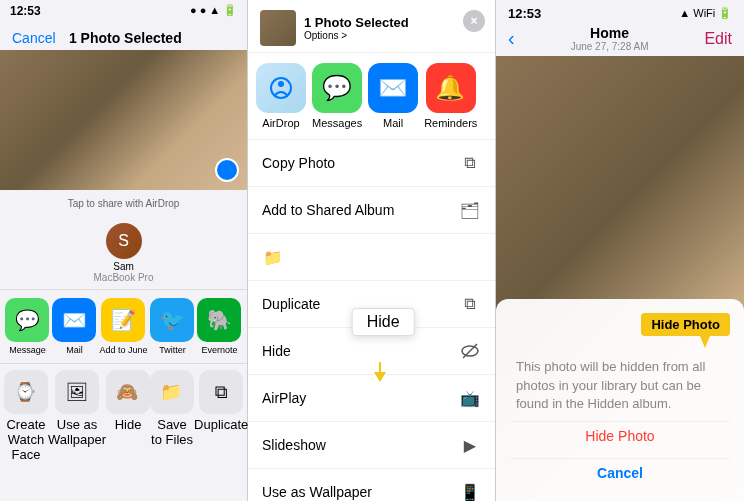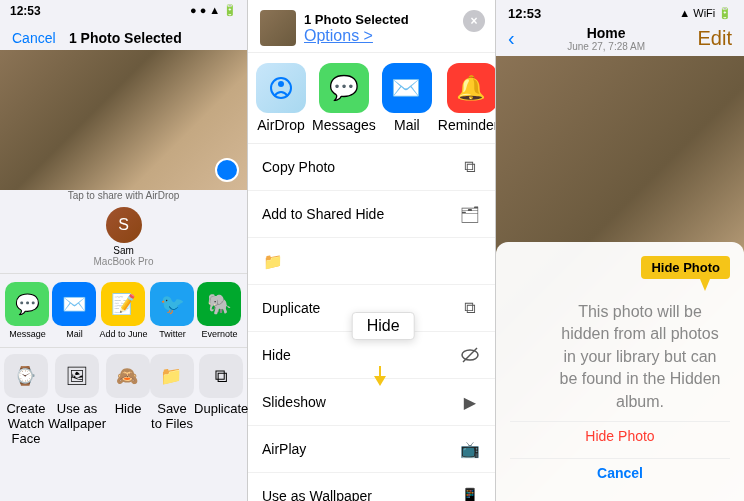--- a/index.html
+++ b/index.html
@@ -60,21 +60,21 @@
       height: 20px;
       border-radius: 50%;
       background: #007aff;
       border: 2px solid #fff;
     }
 
     .panel1-airdrop-hint {
       font-size: 10px;
       color: #666;
       text-align: center;
-      padding: 0;
+      padding: 8px;
       background: #f2f2f7;
     }
 
     .panel1-profile {
       display: flex;
       flex-direction: column;
       align-items: center;
       padding: 6px;
     }
 
@@ -200,23 +200,22 @@
       display: flex;
       flex-direction: column;
     }
 
     .panel2-header-title {
       font-size: 13px;
       font-weight: 600;
     }
 
     .panel2-header-options {
-      font-size: 16px;
-      color: #3b82f6;
-      text-decoration: underline;
+      font-size: 10px;
+      color: #000000;
     }
 
     .panel2-close {
       position: absolute;
       right: 10px;
       top: 10px;
       width: 22px;
       height: 22px;
       border-radius: 50%;
       background: #c7c7cc;
@@ -253,21 +252,21 @@
       justify-content: center;
       font-size: 24px;
     }
 
     .share-icon.airdrop { background: linear-gradient(135deg, #c8e6fa, #a8d8f0); }
     .share-icon.messages { background: #4cd964; }
     .share-icon.mail-share { background: #007aff; }
     .share-icon.reminders { background: #ff3b30; }
 
     .share-icon-label {
-      font-size: 14px;
+      font-size: 11px;
       color: #000;
     }
 
     .panel2-menu {
       flex: 1;
       overflow-y: auto;
     }
 
     .menu-item {
       display: flex;
@@ -359,22 +358,22 @@
       font-size: 14px;
       font-weight: 600;
     }
 
     .panel3-nav-sub {
       font-size: 10px;
       color: #888;
     }
 
     .panel3-edit {
-      font-size: 20px;
-      color: #a16207;
+      font-size: 16px;
+      color: #be185d;
     }
 
     .panel3-photo-area {
       flex: 1;
       background: #e5e5ea;
       position: relative;
       overflow: hidden;
     }
 
     .panel3-photo-bg {
@@ -504,21 +503,21 @@
       <div class="share-icon reminders">🔔</div>
       <span class="share-icon-label">Reminders</span>
     </div>
   </div>
   <div class="panel2-menu">
     <div class="menu-item">
       <span class="menu-item-text">Copy Photo</span>
       <span class="menu-item-icon">⧉</span>
     </div>
     <div class="menu-item">
-      <span class="menu-item-text">Add to Shared Hide</span>
+      <span class="menu-item-text">Add to Shared Album</span>
       <span class="menu-item-icon">🗂</span>
     </div>
     <div class="menu-item">
       <span class="menu-item-icon">📁</span>
     </div>
     <div class="menu-item">
       <span class="menu-item-text">Duplicate</span>
       <span class="menu-item-icon">⧉</span>
     </div>
     <div class="menu-item" style="position:relative">
@@ -529,26 +528,26 @@
             <line x1="3" y1="17" x2="17" y2="3" stroke="#555" stroke-width="1.5"></line>
           </svg>
       </span>
       <div class="hide-label" style="position:absolute;left:110px;top:-8px;background:#fff;border:1px solid #ddd;padding:4px 14px;font-size:16px;font-weight:500;z-index:10;box-shadow:0 2px 8px rgba(0,0,0,0.15);border-radius:4px;">Hide</div>
       <svg style="position:absolute;left:126px;top:34px;z-index:11;" width="12" height="20" viewBox="0 0 12 20">
         <line x1="6" y1="0" x2="6" y2="14" stroke="#f5c518" stroke-width="2"></line>
         <polygon points="0,10 12,10 6,20" fill="#f5c518"></polygon>
       </svg>
     </div>
     <div class="menu-item">
+      <span class="menu-item-text">AirPlay</span>
+      <span class="menu-item-icon">📺</span>
+    </div>
+    <div class="menu-item">
       <span class="menu-item-text">Slideshow</span>
       <span class="menu-item-icon">▶</span>
-    </div>
-    <div class="menu-item">
-      <span class="menu-item-text">AirPlay</span>
-      <span class="menu-item-icon">📺</span>
     </div>
     <div class="menu-item">
       <span class="menu-item-text">Use as Wallpaper</span>
       <span class="menu-item-icon">📱</span>
     </div>
   </div>
 </div>
 
 <div class="panel3">
   <div class="panel3-status-bar">
@@ -565,18 +564,18 @@
   </div>
   <div class="panel3-photo-area">
     <div class="panel3-photo-bg"></div>
     <div class="panel3-overlay">
       <div style="width:100%;display:flex;justify-content:flex-end;position:relative;margin-bottom:6px;">
         <div style="background:#f5c518;color:#000;font-size:13px;font-weight:600;padding:4px 10px;border-radius:4px;position:relative;">
           <span>Hide Photo</span>
           <div style="position:absolute;bottom:-12px;right:20px;width:0;height:0;border-left:5px solid transparent;border-right:5px solid transparent;border-top:12px solid #f5c518;"></div>
         </div>
       </div>
-      <p style="font-size:16px;color:#888;text-align:center;line-height:1.4;padding:0 6px;margin-top:8px;margin-left:40px;">This photo will be hidden from all photos in your library but can be found in the Hidden album.</p>
+      <p style="font-size:13px;color:#888;text-align:left;line-height:1.4;padding:0 6px;margin-top:8px;">This photo will be hidden from all photos in your library but can be found in the Hidden album.</p>
       <div style="color:#ff3b30;font-size:14px;font-weight:500;padding:6px 0;cursor:pointer;border-top:1px solid #eee;width:100%;text-align:center;">Hide Photo</div>
       <div style="color:#007aff;font-size:14px;font-weight:600;padding:6px 0;cursor:pointer;border-top:1px solid #eee;width:100%;text-align:center;">Cancel</div>
     </div>
   </div>
 </div>
 
 </body></html>

